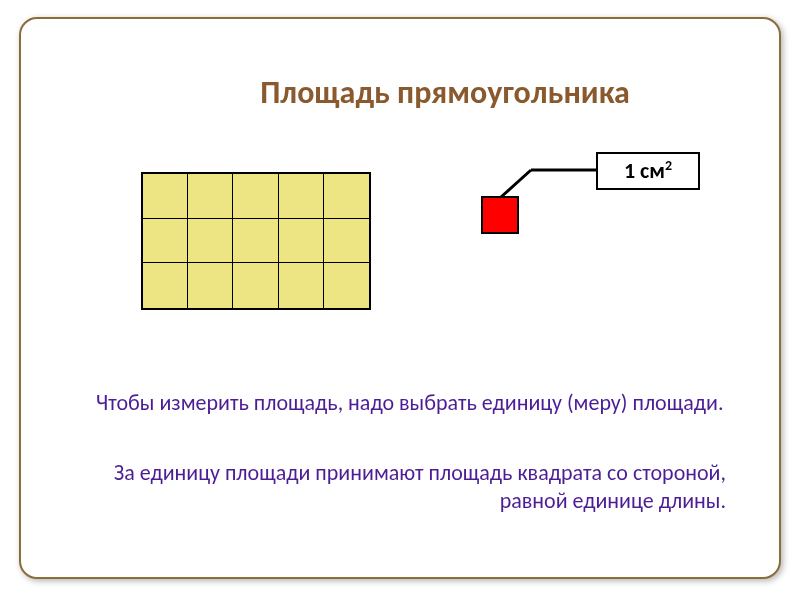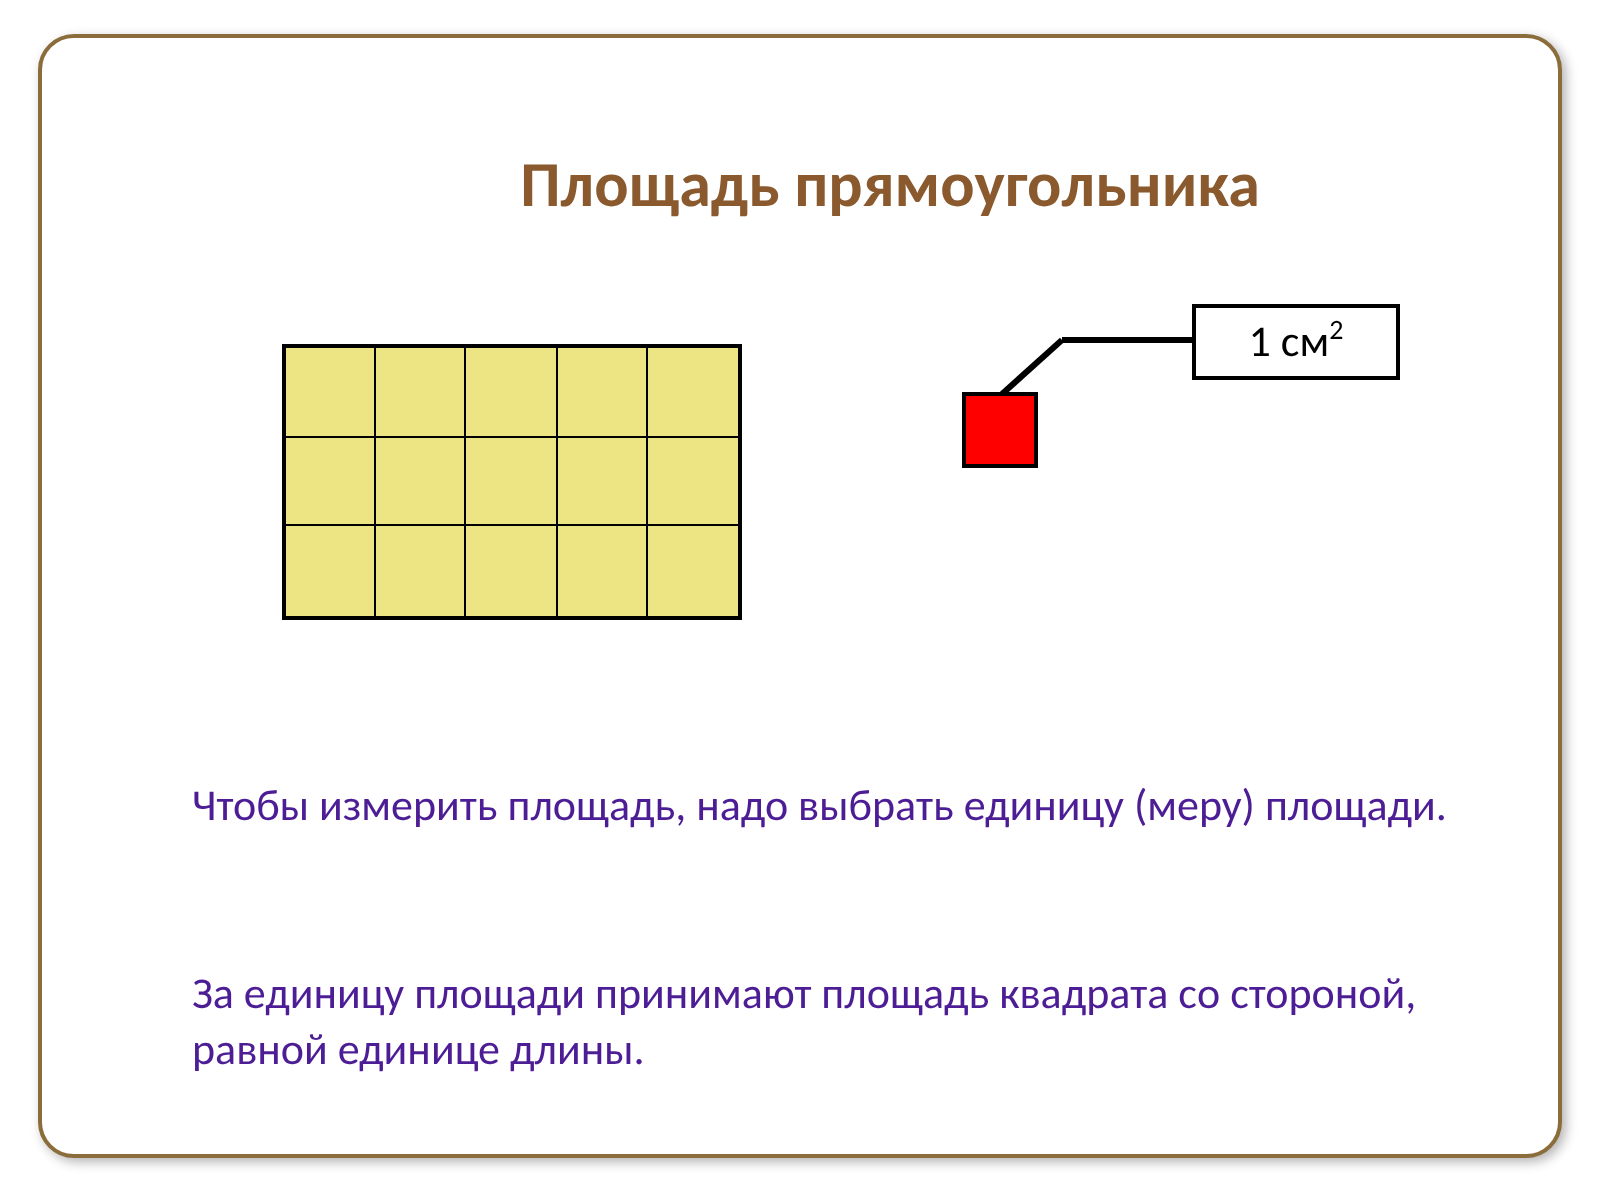--- a/index.html
+++ b/index.html
@@ -66,21 +66,21 @@
   .unit-label {
     position: absolute;
     top: 133px;
     left: 575px;
     width: 100px;
     height: 34px;
     border: 2px solid #000;
     background: #ffffff;
     text-align: center;
     font-size: 22px;
-    font-weight: normal;
+    font-weight: bold;
     line-height: 34px;
     color: #000;
   }
   .unit-label sup {
     font-size: 14px;
     vertical-align: super;
     line-height: 0;
   }
   
   .connector {
@@ -94,21 +94,21 @@
 
   .body-text {
     position: absolute;
     left: 75px;
     width: 630px;
     font-size: 22px;
     color: #4c1d95;
     line-height: 1.25;
   }
   .para1 { top: 370px; }
-  .para2 { top: 464px; }
+  .para2 { top: 440px; text-align: right; }
 </style>
 </head>
 <body>
 
 <div class="slide">
 
   <div class="title">Площадь прямоугольника</div>
 
   <div class="grid-rect">
     <div></div>

